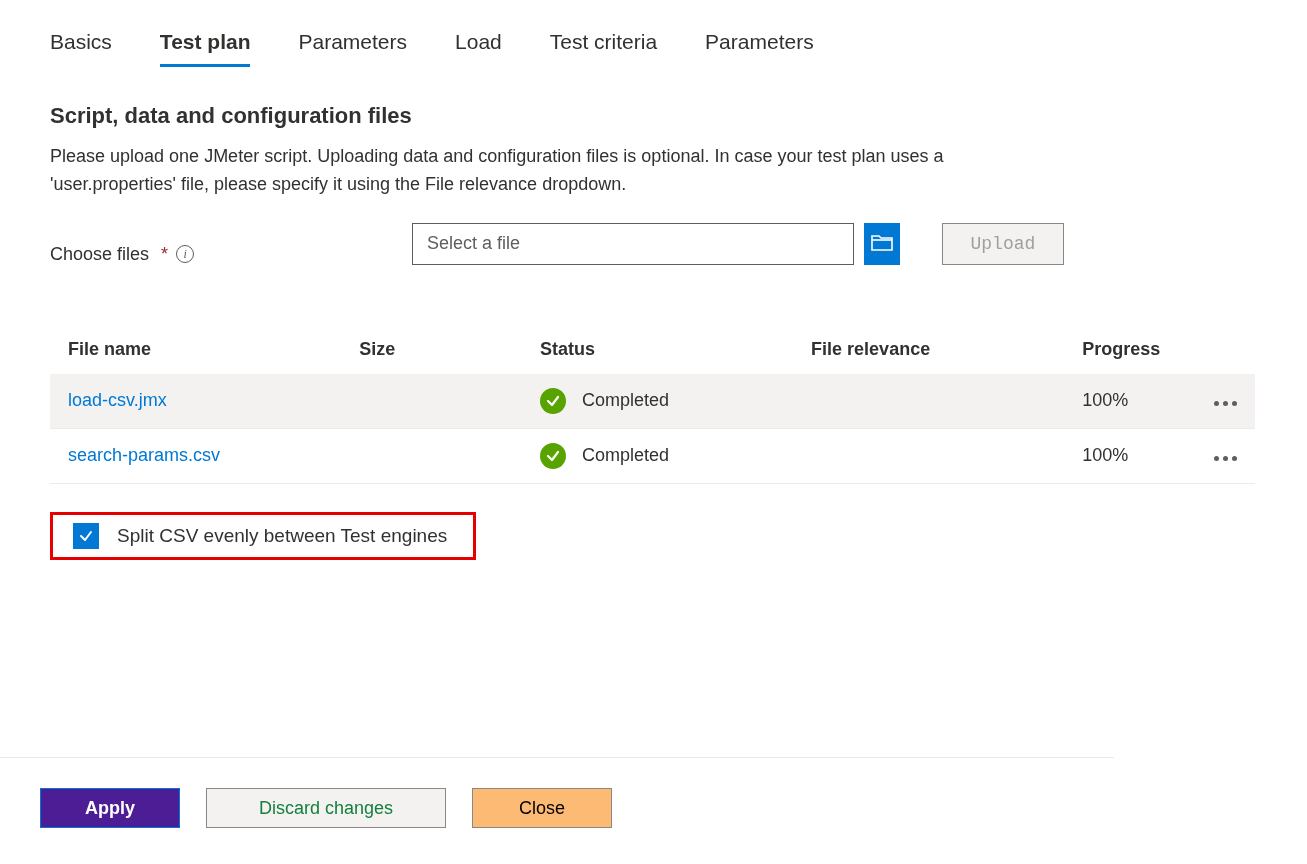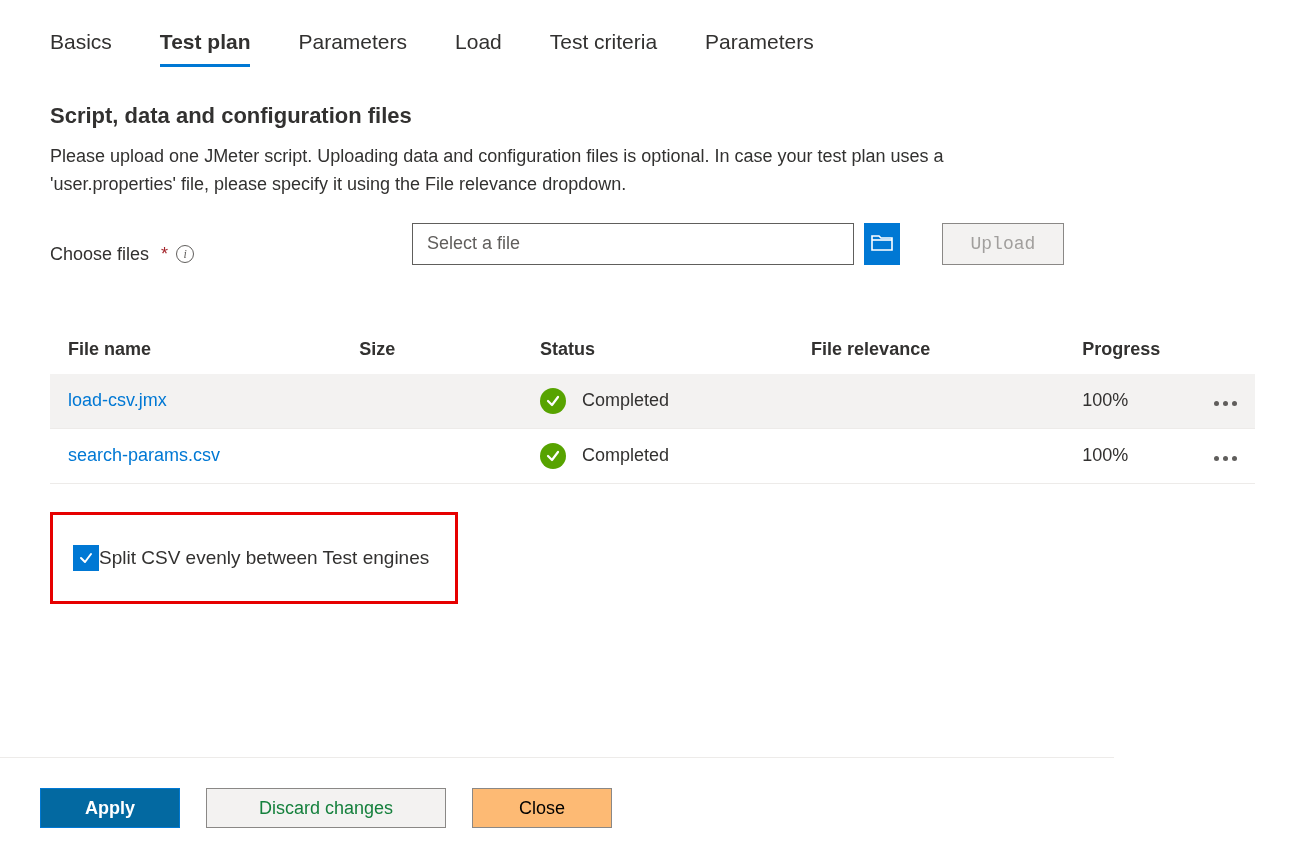--- a/index.html
+++ b/index.html
@@ -146,22 +146,23 @@
   .col-size { width: 180px; }
   .col-status { width: 270px; }
   .col-relevance { width: 270px; }
   .col-progress { width: 130px; }
   .col-actions { width: 60px; text-align: right; }
 
   
   .split-box {
     display: inline-flex;
     align-items: center;
+    gap: 18px;
     border: 3px solid #e60000;
-    padding: 30px 20px;
+    padding: 8px 20px;
     margin-top: 28px;
     cursor: pointer;
   }
   .checkbox {
     width: 26px; height: 26px;
     background: #0078d4;
     display: inline-flex;
     align-items: center; justify-content: center;
     flex-shrink: 0;
   }
@@ -180,21 +181,21 @@
   }
   .btn {
     height: 40px;
     padding: 0 30px;
     font-size: 18px;
     border: 1px solid #8a8886;
     background: #fdba74;
     cursor: pointer;
   }
   .btn.primary {
-    background: #0369a1;
+    background: #4c1d95;
     border-color: #0078d4;
     color: #ffffff;
     font-weight: 600;
     min-width: 140px;
   }
   .btn.disabled {
     color: #15803d;
     background: #f3f2f1;
     min-width: 240px;
   }

